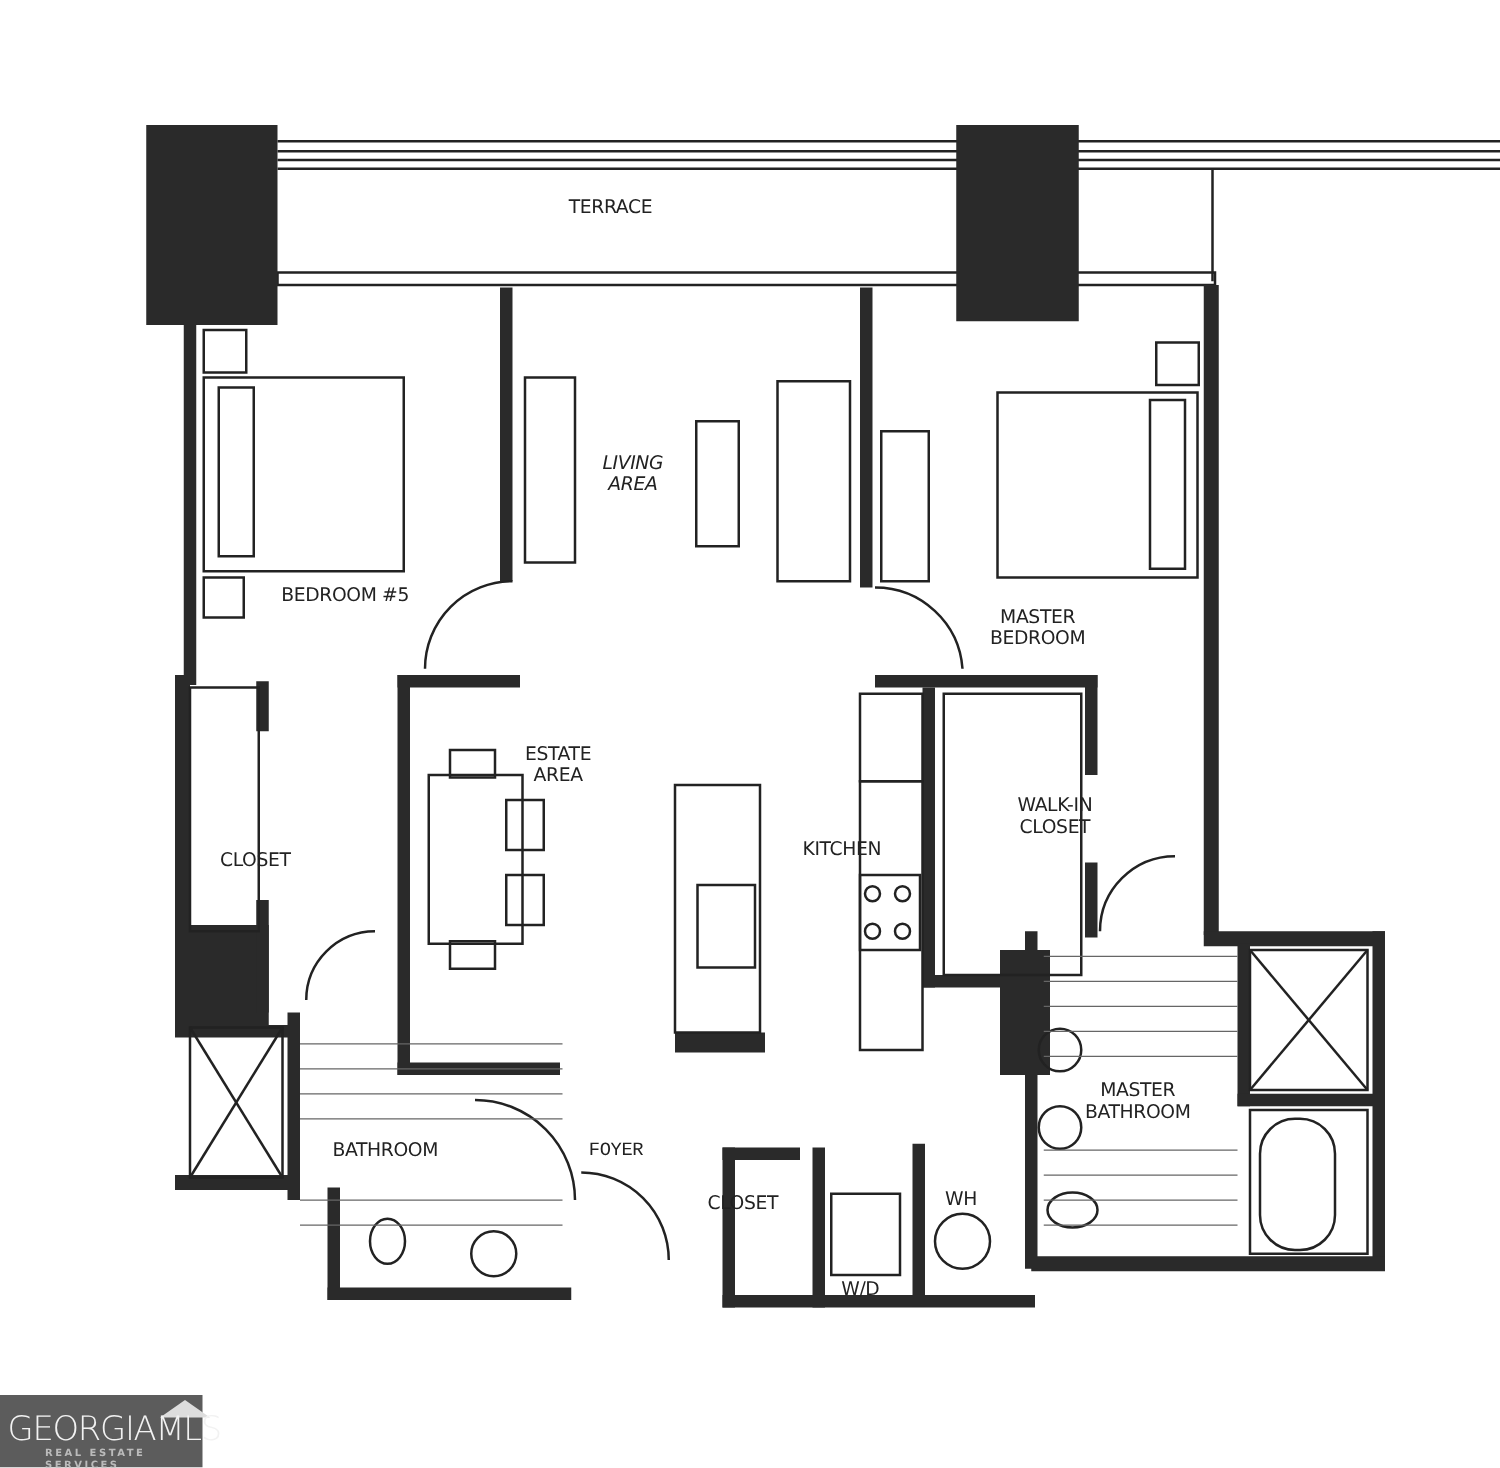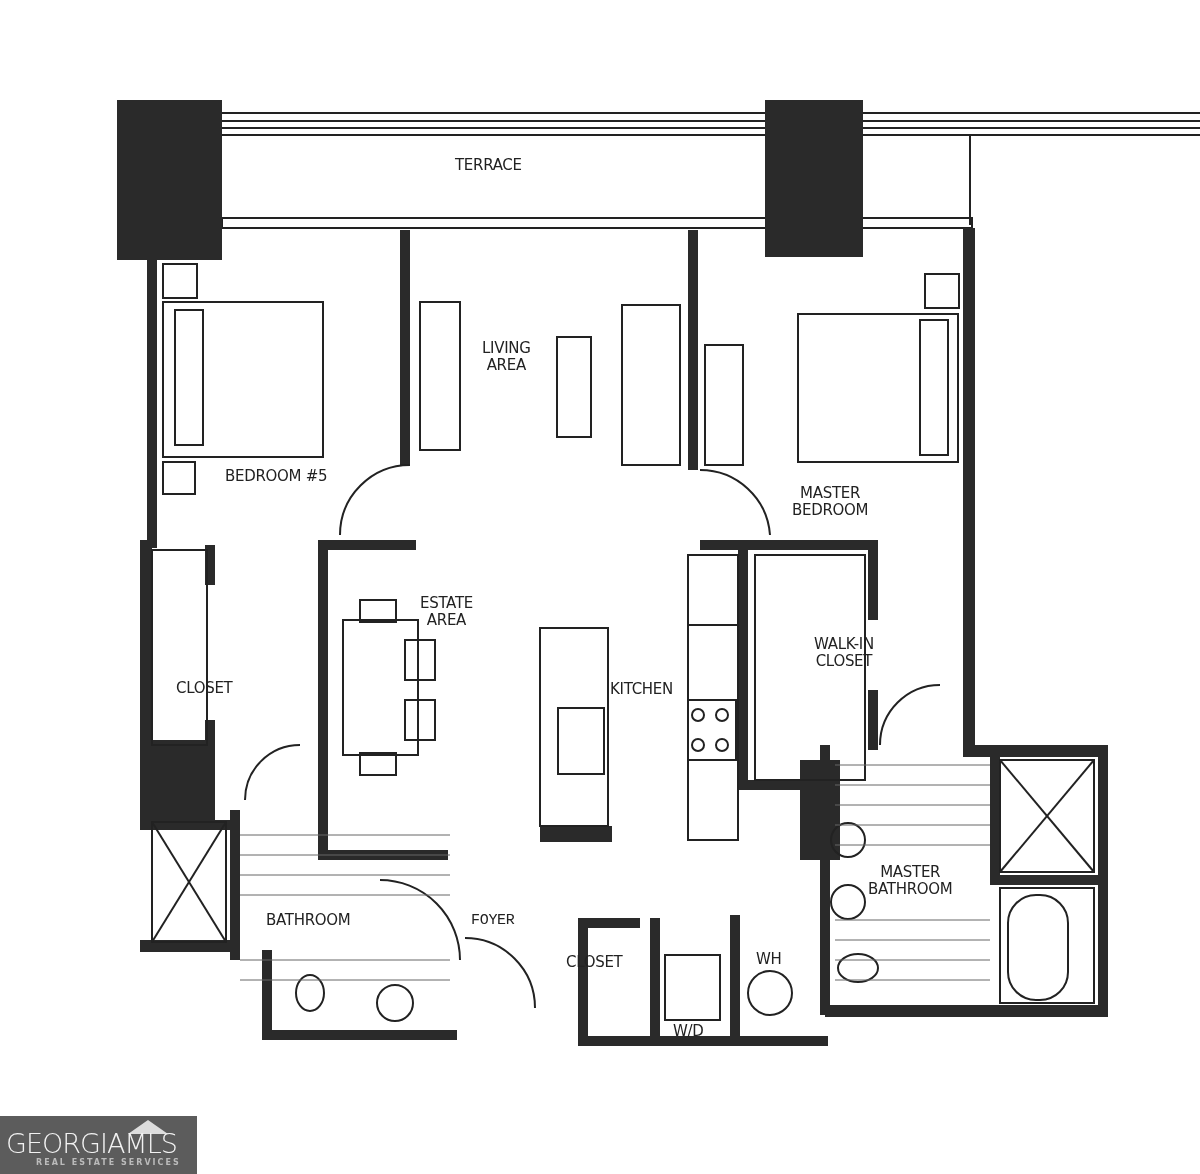--- a/index.html
+++ b/index.html
@@ -1,19 +1,19 @@
 <!DOCTYPE html>
 <html><head>
 <meta charset="utf-8">
 <style>
   html,body{margin:0;padding:0;background:#fff;}
   body{width:1200px;height:1174px;position:relative;overflow:hidden;font-family:"DejaVu Sans",sans-serif;}
   svg{position:absolute;left:0;top:0;}
   .lbl{position:absolute;font-family:"DejaVu Sans",sans-serif;font-size:15px;color:#222;text-align:center;line-height:17px;white-space:nowrap;letter-spacing:-0.3px;}
-  .logo{position:absolute;left:0;top:1116px;width:197px;height:58px;background:#5c5c5c;color:#f2f2f2;}
+  .logo{position:absolute;left:0;top:1116px;width:162px;height:58px;background:#5c5c5c;color:#f2f2f2;}
   .logo .main{position:absolute;left:6px;top:12px;font-family:"DejaVu Sans",sans-serif;font-size:27px;letter-spacing:-1px;font-weight:300;}
   .logo .sub{position:absolute;left:25px;top:42px;font-family:"DejaVu Sans",sans-serif;font-size:8px;letter-spacing:2px;color:#bbb;font-weight:bold;padding-left:11px;}
   .logo .roof{position:absolute;left:128px;top:4px;width:0;height:0;border-left:20px solid transparent;border-right:20px solid transparent;border-bottom:14px solid #ddd;}
 </style>
 </head>
 <body>
 
 <svg width="1200" height="1174" viewBox="0 0 1200 1174">
   <g fill="none" stroke="#222" stroke-width="2">
 
@@ -146,34 +146,34 @@
       <line x1="835" y1="825" x2="990" y2="825"></line>
     <line x1="835" y1="845" x2="990" y2="845"></line>
       <line x1="835" y1="920" x2="990" y2="920"></line>
     <line x1="835" y1="940" x2="990" y2="940"></line>
       <line x1="835" y1="960" x2="990" y2="960"></line>
     <line x1="835" y1="980" x2="990" y2="980"></line>
   </g>
 </svg>
 
 <div class="lbl" style="left:455px;top:157px;">TERRACE</div>
-<div class="lbl" style="left:482px;top:340px;">
+<div class="lbl" style="left:482px;top:362px;font-style:italic;">
   <div>LIVING</div>
   <div>AREA</div>
 </div>
 <div class="lbl" style="left:225px;top:468px;">BEDROOM #5</div>
 <div class="lbl" style="left:792px;top:485px;">
   <div>MASTER</div>
   <div>BEDROOM</div>
 </div>
 <div class="lbl" style="left:420px;top:595px;">
   <div>ESTATE</div>
   <div>AREA</div>
 </div>
-<div class="lbl" style="left:610px;top:671px;margin-top:10px;">KITCHEN</div>
+<div class="lbl" style="left:642px;top:671px;">KITCHEN</div>
 <div class="lbl" style="left:176px;top:680px;">CLOSET</div>
 <div class="lbl" style="left:814px;top:636px;">
   <div>WALK-IN</div>
   <div>CLOSET</div>
 </div>
 <div class="lbl" style="left:266px;top:912px;">BATHROOM</div>
 <div class="lbl" style="left:471px;top:912px;font-family:Liberation Mono, monospace;">FOYER</div>
 <div class="lbl" style="left:566px;top:954px;">CLOSET</div>
 <div class="lbl" style="left:673px;top:988px;margin-top:35px;">W/D</div>
 <div class="lbl" style="left:756px;top:951px;">WH</div>

